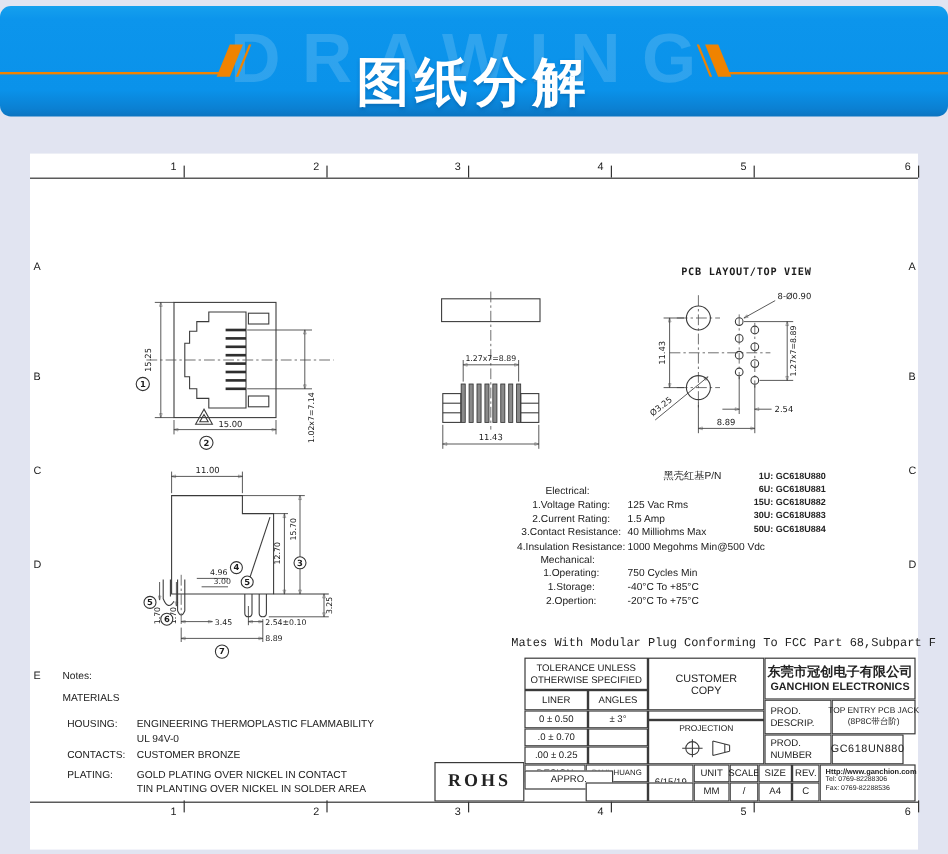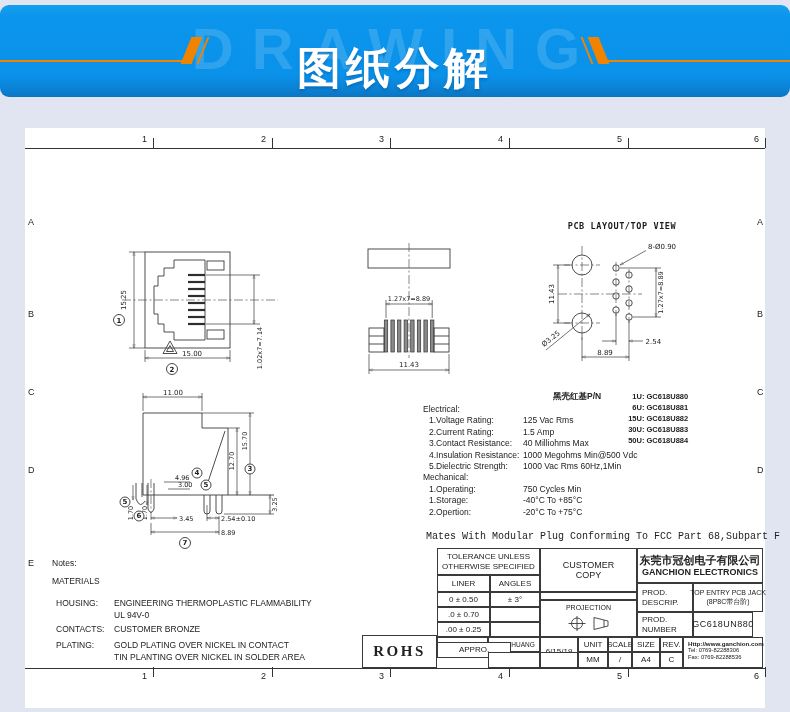--- a/index.html
+++ b/index.html
@@ -41,26 +41,26 @@
   svg.view text { stroke:none; fill:#1b1b1b; font-family:"DejaVu Sans", sans-serif; font-size:6.5px; }
   svg.view text.t7 { font-size:7px; }
   svg.view text.ttl { font-family:"DejaVu Sans Mono", monospace; font-weight:700; font-size:8.5px; letter-spacing:0.6px; }
   svg.view .contacts line { stroke:#2e2e2e; stroke-width:2.2; }
   svg.view .pins rect { fill:#8a8a8a; stroke:#333; stroke-width:0.7; }
   svg.view circle.cob { fill:#ffffff; stroke:#333; stroke-width:0.9; }
   svg.view text.co { font-size:7px; font-weight:600; text-anchor:middle; }
 
   
   .pn { position:absolute; left:528px; top:263px; display:flex; gap:7px; }
-  .pn-label { font-size:8.5px; font-weight:700; white-space:nowrap; }
+  .pn-label { font-size:8.5px; font-weight:400; white-space:nowrap; }
   .pn-items div { font-size:7.5px; font-weight:600; line-height:11px; text-align:right; width:80px; white-space:nowrap; }
 
   .specs { position:absolute; left:398px; top:276px; width:325px; }
   .spec-row { display:flex; height:11.4px; font-size:8.5px; line-height:11.4px; white-space:nowrap; }
-  .spec-label { width:100px; flex:none; }
+  .spec-label { width:100px; flex:none;text-align:center; }
   .spec-label.ind { padding-left:6px; }
   .mates { position:absolute; left:401px; top:403px; font-size:10px; white-space:nowrap;font-family:Liberation Mono, monospace; }
 
   .notes { position:absolute; left:27px; top:430px; width:310px; font-size:8.5px; }
   .notes .abs { position:absolute; white-space:nowrap; }
 
   
   .tb { position:absolute; left:333px; top:420px; width:405px; height:120px; font-size:8px; }
   .tb .cell { position:absolute; border:1px solid #3a3a3a; display:flex; flex-direction:column;
               align-items:center; justify-content:center; text-align:center; line-height:1.15;
@@ -390,24 +390,20 @@
         </div>
       <div class="spec-row">
           <span class="spec-label ind">3.Contact Resistance:</span>
           <span class="spec-value">40 Milliohms Max</span>
         </div>
       <div class="spec-row">
           <span class="spec-label ind">4.Insulation Resistance:</span>
           <span class="spec-value">1000 Megohms Min@500 Vdc</span>
         </div>
       <div class="spec-row">
-          <span class="spec-label ind">5.Dielectric Strength:</span>
-          <span class="spec-value">1000 Vac Rms 60Hz,1Min</span>
-        </div>
-      <div class="spec-row">
           <span class="spec-label">Mechanical:</span>
           <span class="spec-value"></span>
         </div>
       <div class="spec-row">
           <span class="spec-label ind">1.Operating:</span>
           <span class="spec-value">750 Cycles Min</span>
         </div>
       <div class="spec-row">
           <span class="spec-label ind">1.Storage:</span>
           <span class="spec-value">-40°C To +85°C</span>

